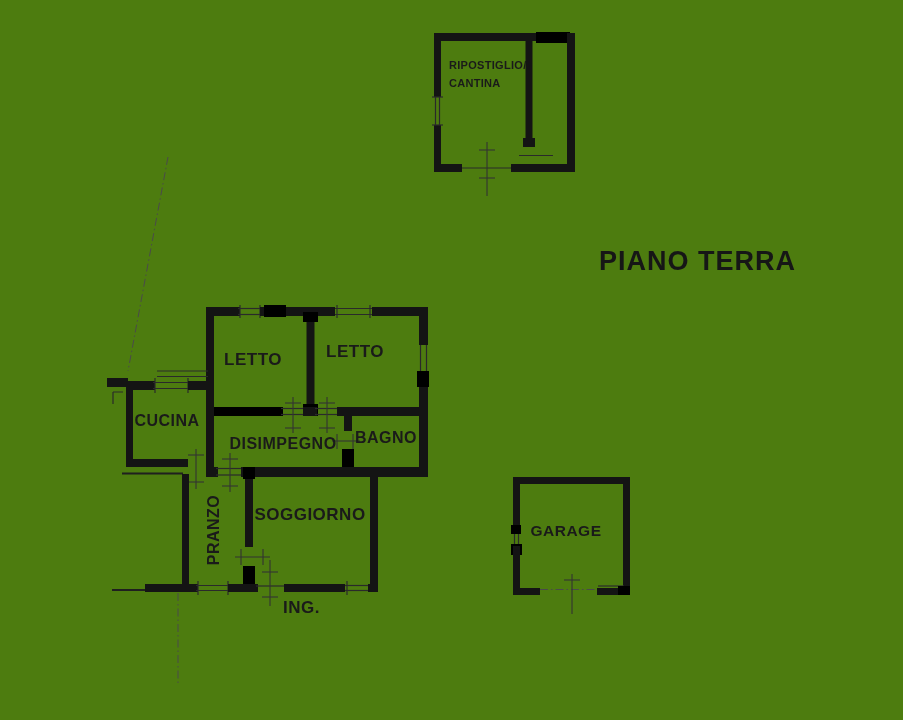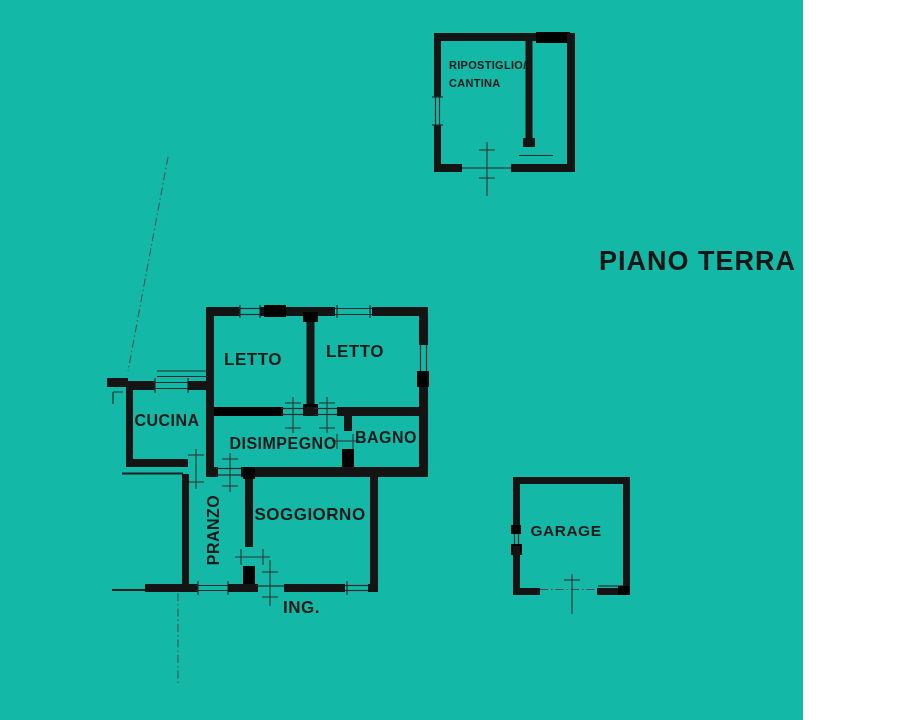--- a/index.html
+++ b/index.html
@@ -1,19 +1,19 @@
 <!DOCTYPE html>
 <html><head>
 <meta charset="utf-8">
 <style>
   html,body{margin:0;padding:0;background:#ffffff;}
   .canvas{
     position:relative;
-    width:803px;height:720px;
-    background:#14b8a6;
+    width:903px;height:720px;
+    background:#4d7c0f;
     font-family:"Liberation Sans", sans-serif;
     overflow:hidden;
   }
   svg{position:absolute;left:0;top:0;}
   .wall{fill:#141414;stroke:none;}
   .wall-dark{fill:#000000;stroke:none;}
   .thin{stroke:#2a2a2a;stroke-width:1.2;fill:none;}
   .thin2{stroke:#1f1f1f;stroke-width:2;fill:none;}
   .axis{stroke:#333333;stroke-width:1.1;fill:none;}
   .dashdot{stroke:#4a4a4a;stroke-width:1;fill:none;stroke-dasharray:8 3 1.5 3;}

